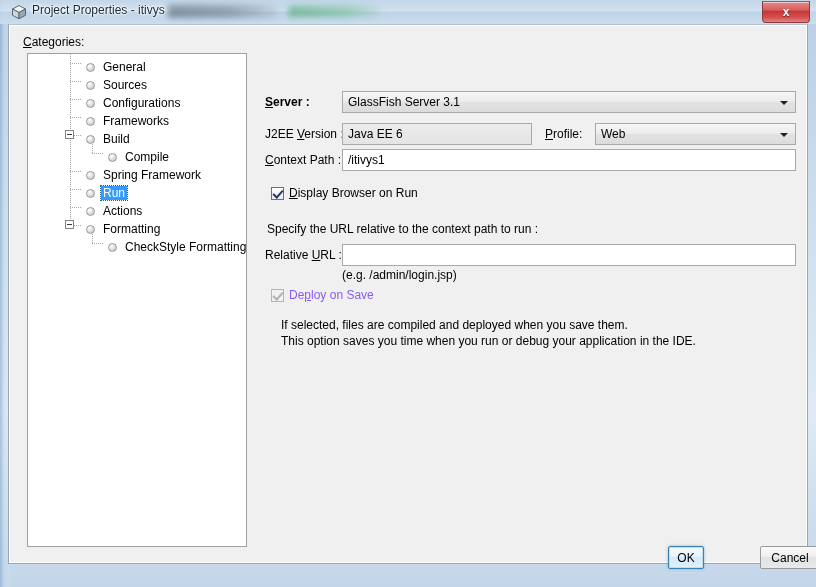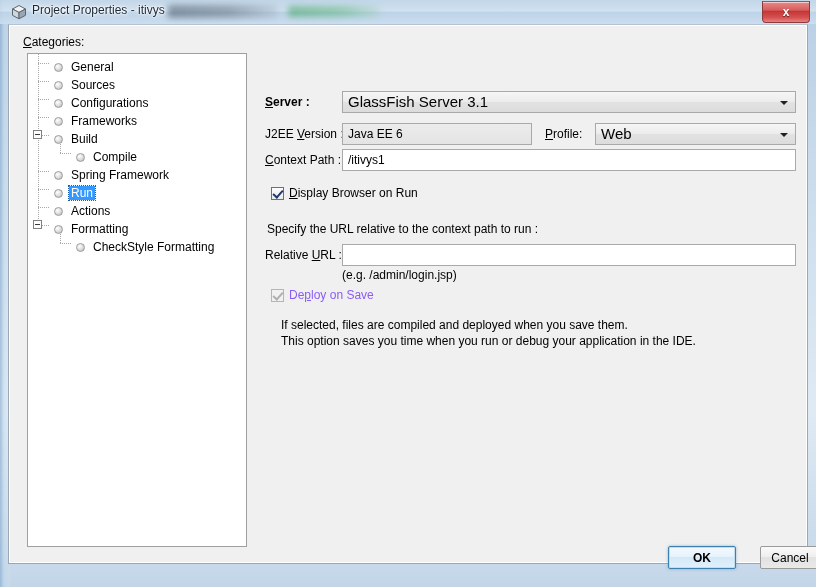--- a/index.html
+++ b/index.html
@@ -111,20 +111,21 @@
   #categories-label u { text-decoration: underline; }
 
   #tree-panel {
     position: absolute;
     left: 18px; top: 28px;
     width: 220px; height: 494px;
     background: #ffffff;
     border: 1px solid #a0a0a0;
     box-sizing: border-box;
     overflow: hidden;
+    padding-left: 32px;
   }
   .tree-row {
     position: relative;
     height: 18px;
     font-size: 12px;
     color: #000;
     white-space: nowrap;
     display: flex;
     align-items: center;
     cursor: default;
@@ -186,21 +187,21 @@
   }
   .fld-label.bold { font-weight: bold; }
   .fld-label u { text-decoration: underline; }
 
   .combo {
     position: absolute;
     height: 22px;
     background: linear-gradient(to bottom, #f6f6f6 0%, #ececec 48%, #e2e2e2 50%, #dcdcdc 100%);
     border: 1px solid #a9a9a9;
     box-sizing: border-box;
-    font-size: 15px;
+    font-size: 12px;
     color: #000;
     line-height: 20px;
     padding-left: 5px;
     cursor: default;
     overflow: hidden;
     white-space: nowrap;
   }
   .combo .arrow {
     position: absolute;
     right: 7px; top: 9px;
@@ -462,20 +463,20 @@
 
       <div class="checkbox-row disabled" style="left:12px; top:235px;">
         <span class="cbx checked"></span>
         <span><span>De</span><u>p</u><span>loy on Save</span></span>
       </div>
 
       <div class="static-text" style="left:22px; top:265px;">If selected, files are compiled and deployed when you save them.</div>
       <div class="static-text" style="left:22px; top:281px;">This option saves you time when you run or debug your application in the IDE.</div>
     </div>
 
-    <div class="btn default" style="left:659px; top:521px; width:68px;font-weight:bold;">
+    <div class="btn default" style="left:659px; top:521px; width:36px;">
       <span>OK</span>
     </div>
     <div class="btn" style="left:727px; top:521px; width:60px;margin-left:24px;">
       <span>Cancel</span>
     </div>
   </div>
 </div>
 
 </body></html>

